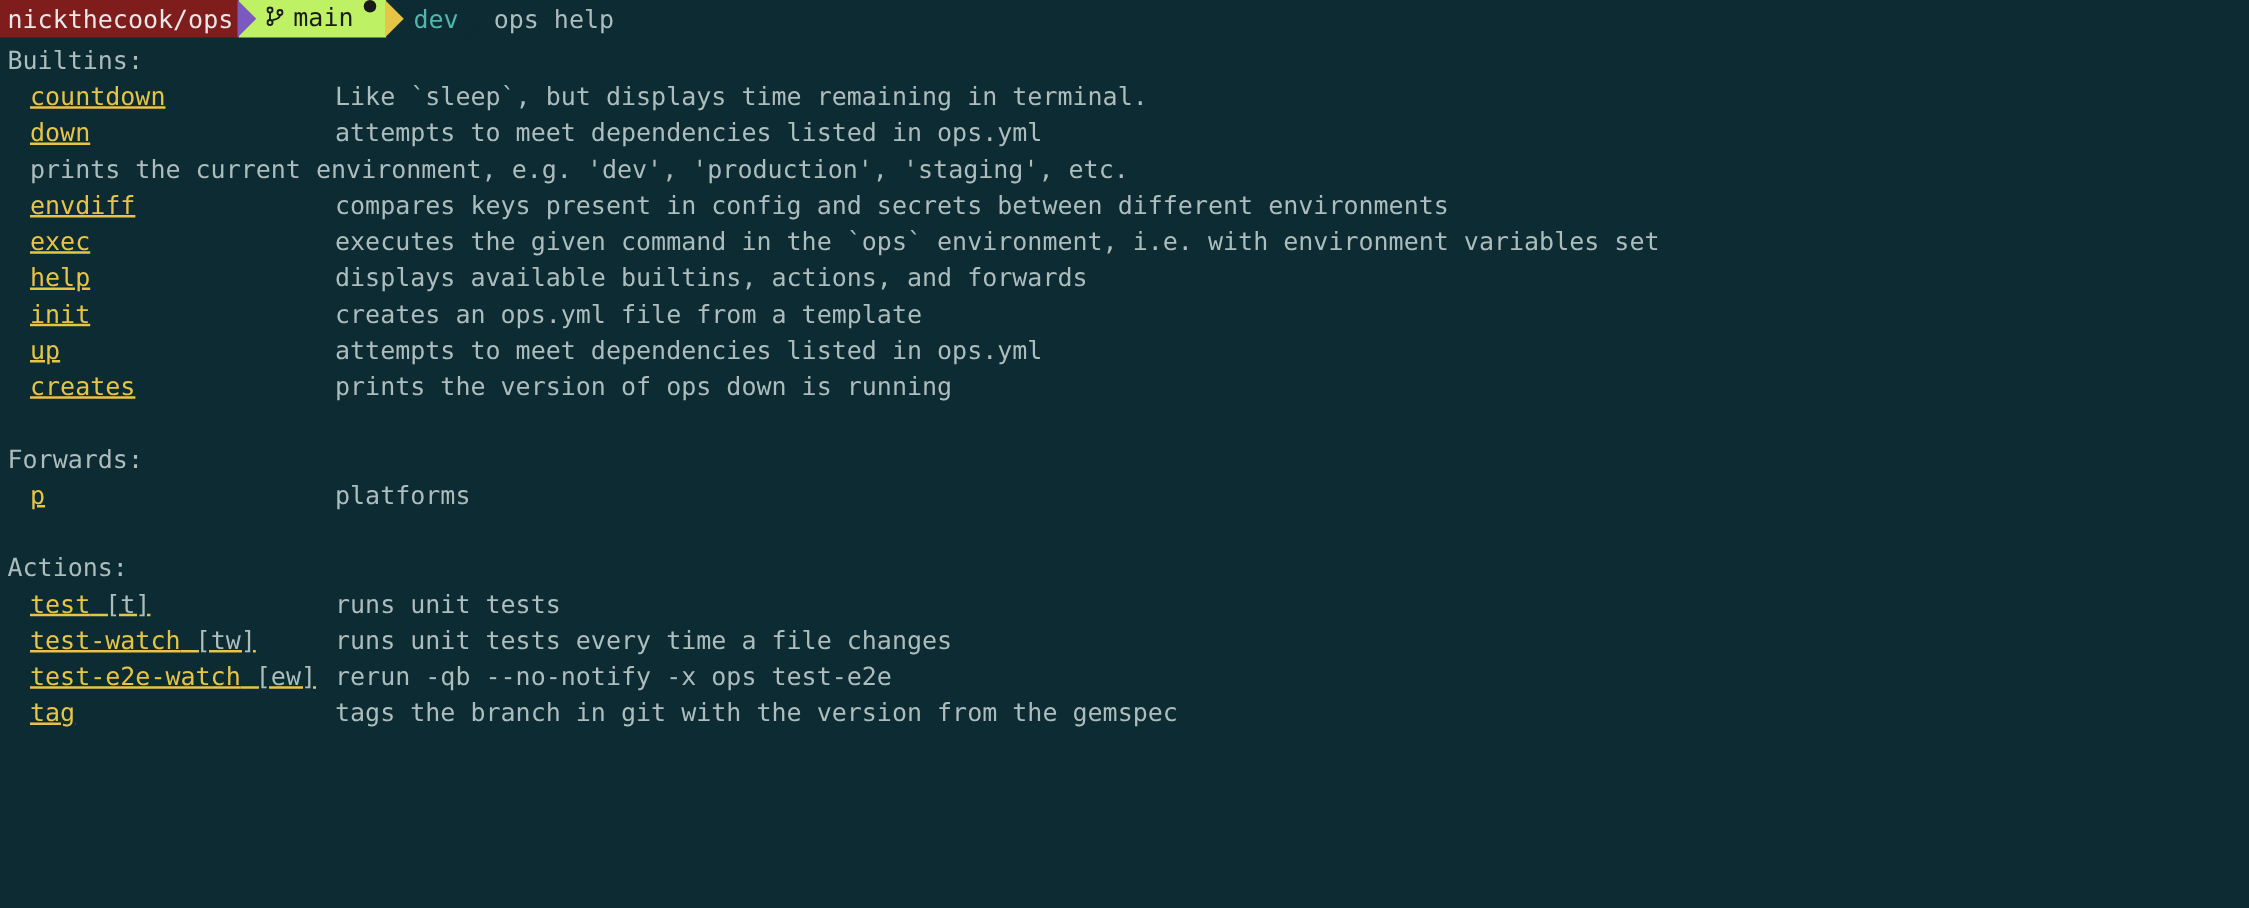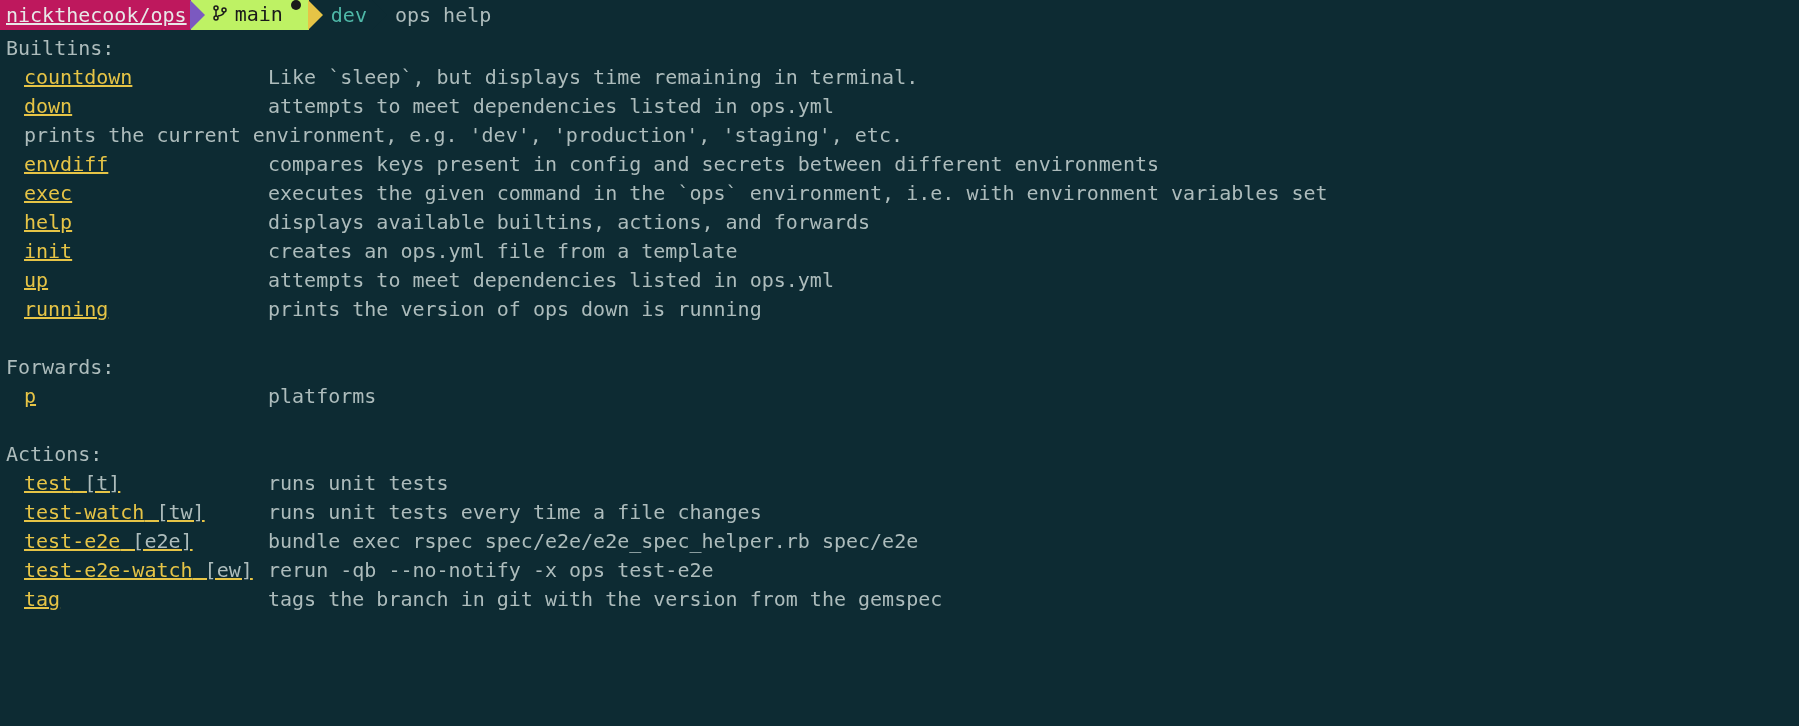--- a/index.html
+++ b/index.html
@@ -23,25 +23,24 @@
       height: 30px;
     }
     .segment {
       display: flex;
       align-items: center;
       height: 100%;
       padding: 0 10px;
       position: relative;
     }
     .segment-path {
-      background-color: #be185d;
+      background-color: #7f1d1d;
       color: #e8e8e8;
       padding-left: 6px;
       padding-right: 4px;
-      text-decoration: underline;
     }
     .segment-branch {
       background-color: #bef264;
       color: #1a1a1a;
       padding-left: 22px;
       padding-right: 8px;
       display: flex;
       align-items: flex-start;
       gap: 8px;
     }
@@ -171,42 +170,38 @@
     </div>
     <div class="row">
       <div class="cmd"><span>init</span></div>
       <div class="desc">creates an ops.yml file from a template</div>
     </div>
     <div class="row">
       <div class="cmd"><span>up</span></div>
       <div class="desc">attempts to meet dependencies listed in ops.yml</div>
     </div>
     <div class="row">
-      <div class="cmd"><span>running</span></div>
+      <div class="cmd"><span>creates</span></div>
       <div class="desc">prints the version of ops down is running</div>
     </div>
     <div class="section-header spaced">Forwards:</div>
     <div class="row">
       <div class="cmd"><span>p</span></div>
       <div class="desc">platforms</div>
     </div>
     <div class="section-header spaced">Actions:</div>
     <div class="row">
       <div class="cmd"><span>test</span><span class="cmd-alias"> [t]</span></div>
       <div class="desc">runs unit tests</div>
     </div>
     <div class="row">
       <div class="cmd"><span>test-watch</span><span class="cmd-alias"> [tw]</span></div>
       <div class="desc">runs unit tests every time a file changes</div>
     </div>
     <div class="row">
-      <div class="cmd"><span>test-e2e</span><span class="cmd-alias"> [e2e]</span></div>
-      <div class="desc">bundle exec rspec spec/e2e/e2e_spec_helper.rb spec/e2e</div>
-    </div>
-    <div class="row">
       <div class="cmd"><span>test-e2e-watch</span><span class="cmd-alias"> [ew]</span></div>
       <div class="desc">rerun -qb --no-notify -x ops test-e2e</div>
     </div>
     <div class="row">
       <div class="cmd"><span>tag</span></div>
       <div class="desc">tags the branch in git with the version from the gemspec</div>
     </div>
   </div>
 
 </body></html>

